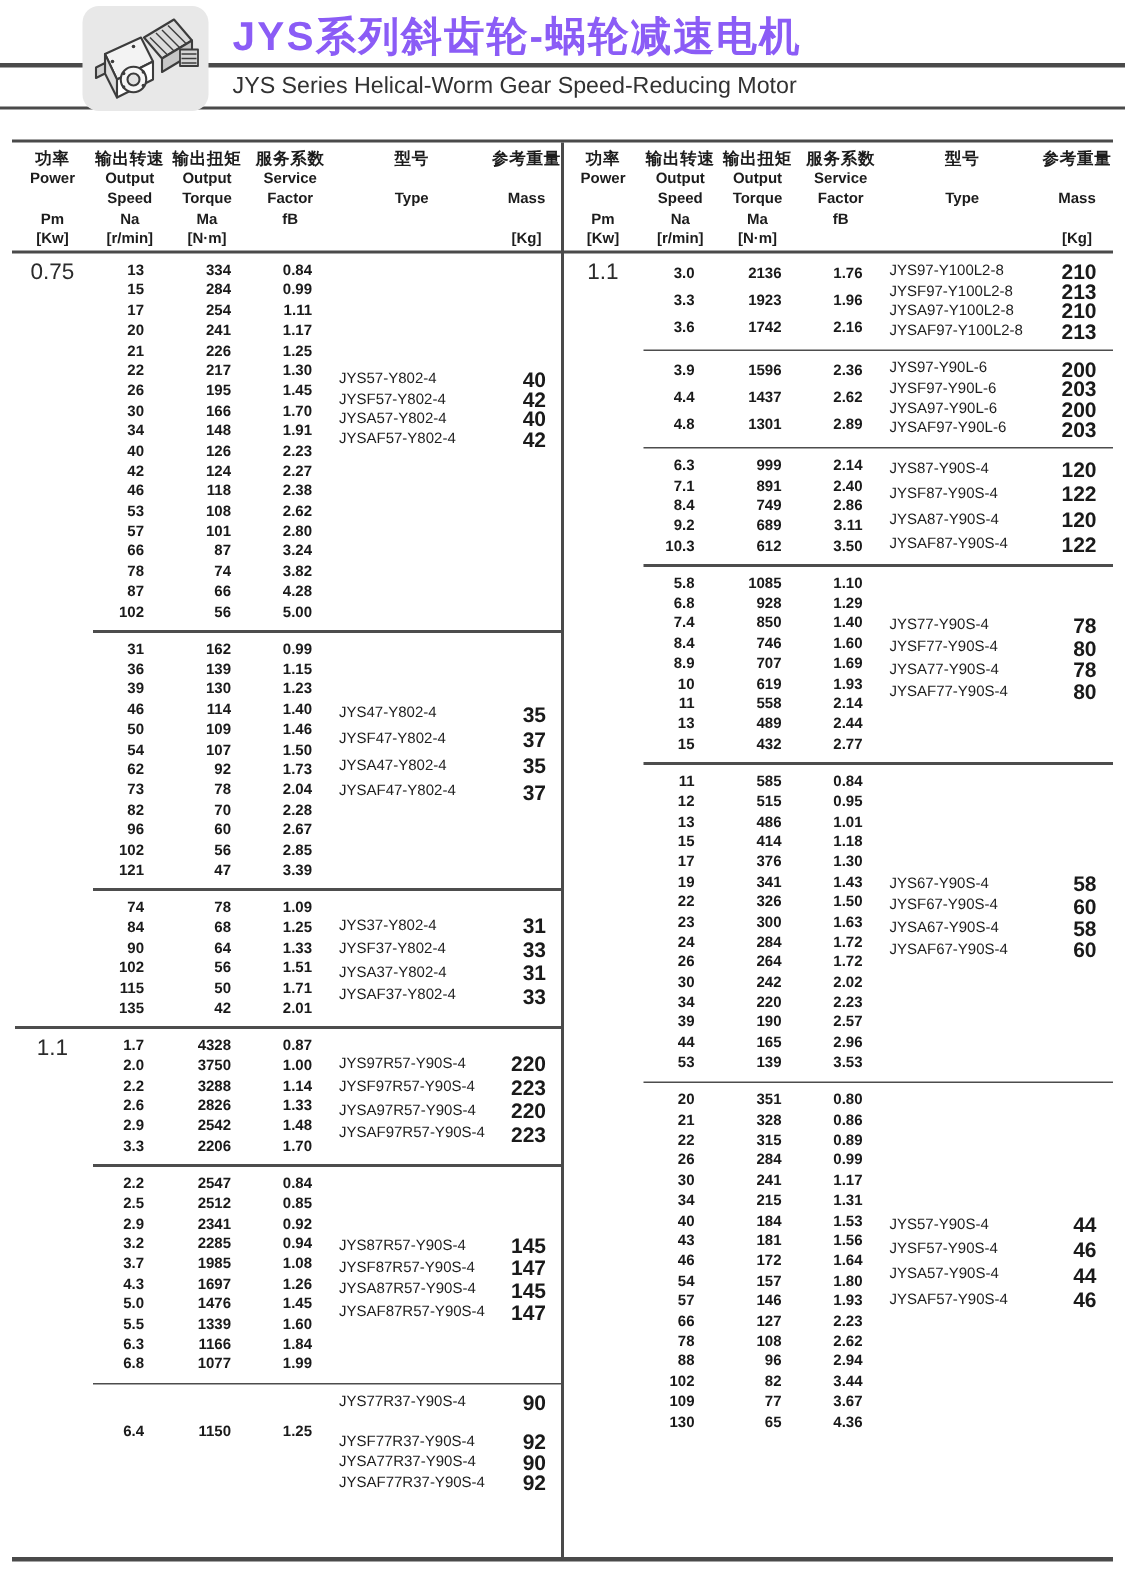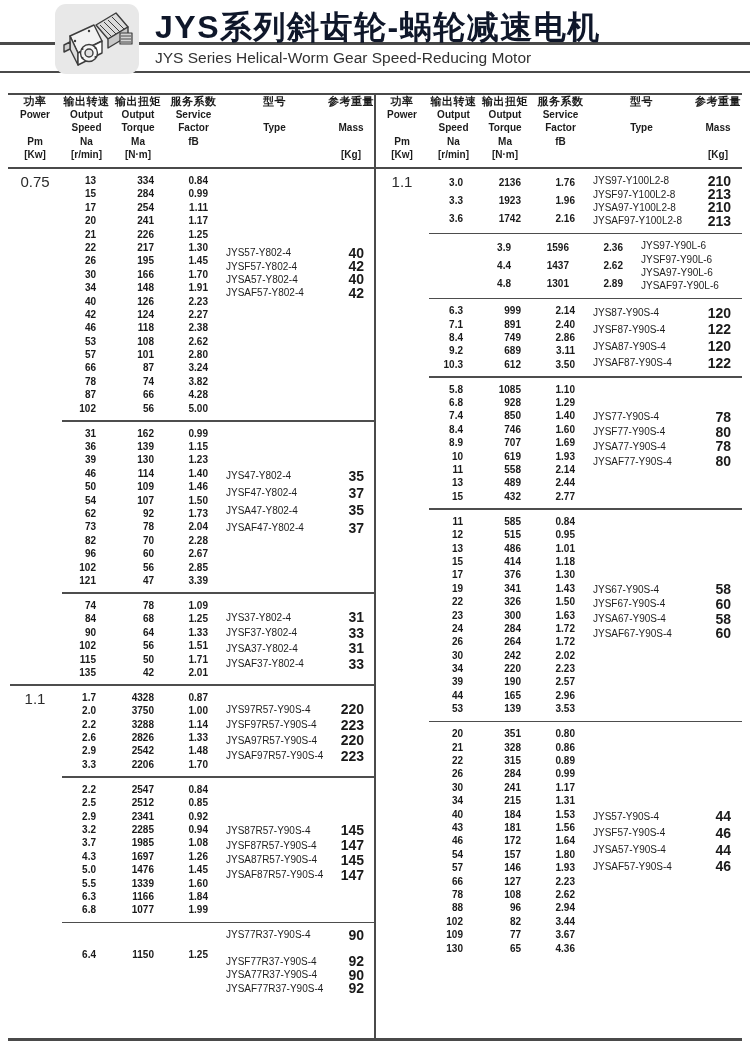--- a/index.html
+++ b/index.html
@@ -5,31 +5,31 @@
   html,body{margin:0;padding:0;background:#ffffff;}
   *{box-sizing:border-box;}
   .page{position:relative;width:750px;height:1064px;background:#fff;
         font-family:"Liberation Sans","DejaVu Sans",sans-serif;color:#1f1f1f;overflow:hidden;}
 
   
   .page-header{position:absolute;top:0;left:0;width:750px;height:93px;}
   .rule1{position:absolute;top:42px;left:0;width:750px;height:3px;background:#4a4a4a;}
   .rule2{position:absolute;top:71px;left:0;width:750px;height:2px;background:#4a4a4a;}
   .badge{position:absolute;left:54px;top:3px;width:86px;height:72px;z-index:2;}
-  .title-zh{position:absolute;left:155px;top:6px;font-size:32px;font-weight:bold;color:#0f172a;letter-spacing:1.5px;white-space:nowrap;}
+  .title-zh{position:absolute;left:155px;top:6px;font-size:27px;font-weight:bold;color:#8b5cf6;letter-spacing:1.5px;white-space:nowrap;}
   .title-en{position:absolute;left:155px;top:49px;font-size:15.5px;color:#323232;white-space:nowrap;}
 
   
   .table-wrap{position:absolute;left:8px;top:93px;width:734px;height:948px;
               border-top:2px solid #4a4a4a;border-bottom:3px solid #4a4a4a;}
   .vdivider{position:absolute;left:366px;top:0;bottom:0;width:1.5px;background:#4a4a4a;z-index:3;}
   .half{position:absolute;top:0;width:367px;height:100%;overflow:hidden;}
   .half.left{left:0;} .half.right{left:367px;}
 
-  .thead{height:74px;border-bottom:2px solid #4a4a4a;display:flex;}
+  .thead{height:74px;border-bottom:2px solid #4a4a4a;display:flex;padding-top:5px;}
   .hcol{display:flex;flex-direction:column;align-items:center;}
   .hline{height:13.2px;line-height:13.2px;font-size:10px;font-weight:bold;color:#1c1c1c;white-space:nowrap;}
   .hline.zh{font-size:11px;letter-spacing:0.5px;}
 
   .block{position:relative;}
   .sep{height:1.5px;background:#4d4d4d;}
   .sep.partial{margin-left:54px;}
   .sep.full{margin-left:2px;}
 
   .power{position:absolute;left:0;top:4px;width:54px;text-align:center;
@@ -628,21 +628,21 @@
               <span class="tname">JYSA97-Y100L2-8</span>
               <span class="tmass">210</span>
             </div>
             <div class="tline" style="height: 13.4px;">
               <span class="tname">JYSAF97-Y100L2-8</span>
               <span class="tmass">213</span>
             </div>
           </div>
         </div>
         <div class="sep partial"></div>
-        <div class="block" style="height: 63.6px; margin-left: 48px;">
+        <div class="block" style="height: 63.6px;">
           <div class="rows stretch">
             <div class="drow">
               <span class="c c0">3.9</span>
               <span class="c c1">1596</span>
               <span class="c c2">2.36</span>
             </div>
             <div class="drow">
               <span class="c c0">4.4</span>
               <span class="c c1">1437</span>
               <span class="c c2">2.62</span>

